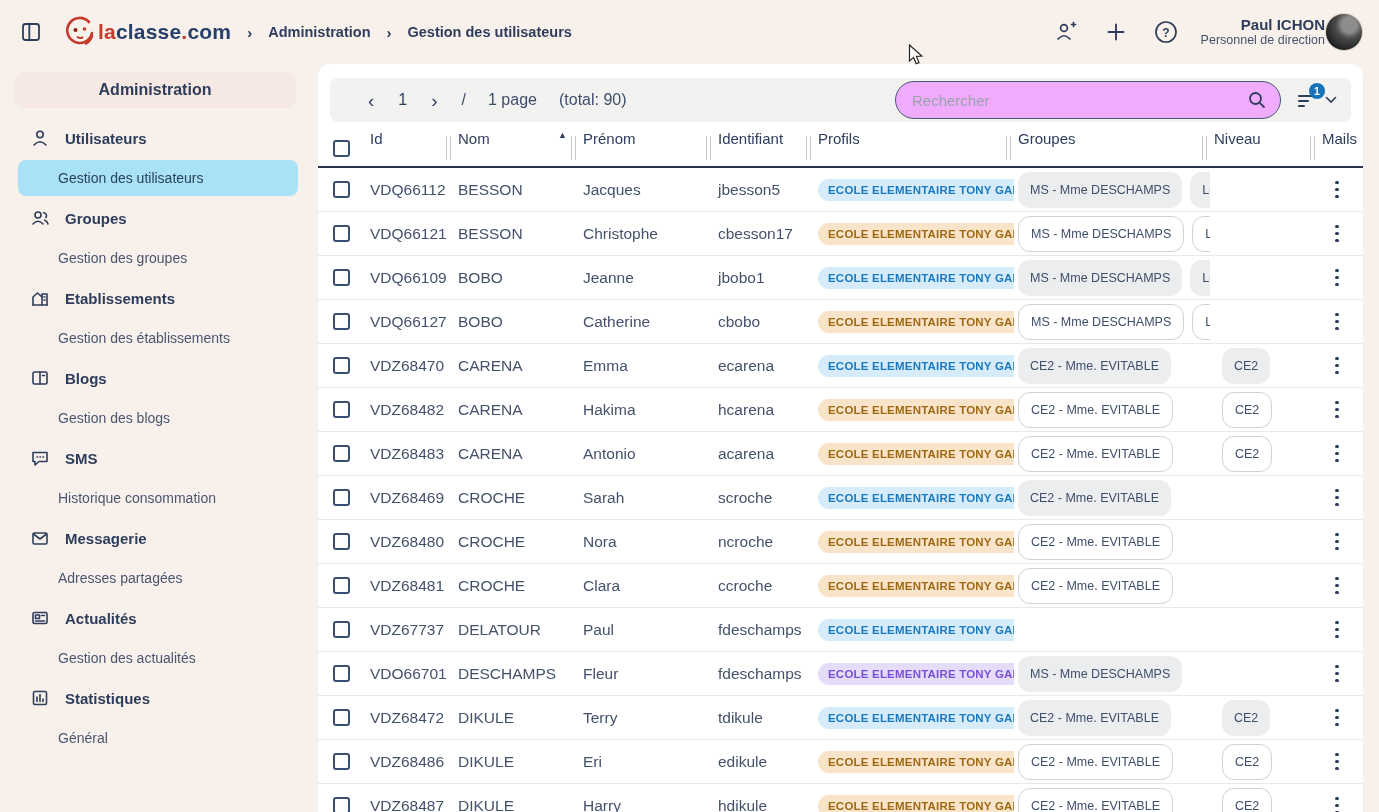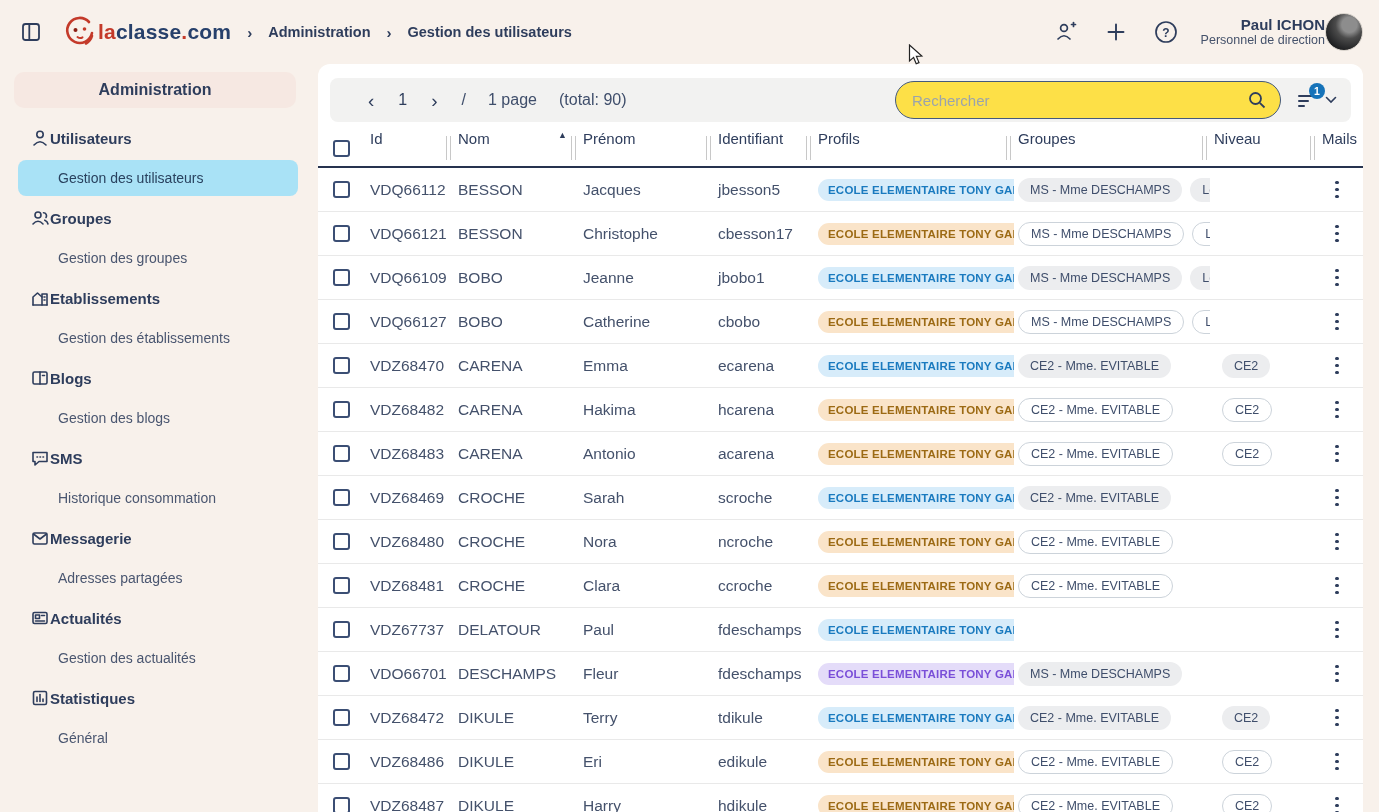--- a/index.html
+++ b/index.html
@@ -33,21 +33,21 @@
     background:radial-gradient(circle at 65% 30%, #8d8d8d 0 22%, #4b4b4b 40%, #1f2022 75%);
     border:1px solid #d8d2cb;
   }
   
   .sidebar { position:absolute; left:0; top:64px; width:318px; bottom:0; background:#f8f1eb; }
   .admin-box {
     margin:8px 22px 10px 14px; height:36px; background:#f6e8e2; border-radius:10px;
     display:flex; align-items:center; justify-content:center;
     font-size:16px; font-weight:bold; color:#2e3d5c;
   }
-  .nav-section { height:40px; display:flex; align-items:center; padding-left:30px; cursor:pointer; }
+  .nav-section { height:40px; display:flex; align-items:center; padding-left:30px; gap:15px; cursor:pointer; }
   .nav-section .lbl { font-size:15px; font-weight:bold; color:#2e3d5c; }
   .nav-item {
     height:36px; margin:2px 20px 2px 18px; border-radius:8px;
     display:flex; align-items:center; padding-left:40px;
     font-size:14px; color:#4a5670; cursor:pointer;
   }
   .nav-item.active { background:#a9e2f6; color:#29425f; }
   .sicon { width:20px; height:20px; flex:0 0 20px; }
   
   .main {
@@ -57,21 +57,21 @@
   .toolbar {
     margin:14px 12px 0 12px; height:44px; background:#f2f2f1; border-radius:8px;
     display:flex; align-items:center; padding:0 14px 0 36px;
   }
   .pager { display:flex; align-items:center; gap:22px; font-size:16px; color:#3f4e6b; }
   .pg-btn { font-size:19px; color:#2e3d5c; cursor:pointer; line-height:1; padding:0 2px; }
   .pg-num { font-size:16px; color:#2e3d5c; }
   .pager .plain { color:#3f4e6b; }
   .toolbar-right { margin-left:auto; display:flex; align-items:center; gap:16px; }
   .search-pill {
-    width:386px; height:38px; background:#fde047; border:1.5px solid #44597c; border-radius:19px;
+    width:386px; height:38px; background:#f0abfc; border:1.5px solid #44597c; border-radius:19px;
     display:flex; align-items:center; padding:0 12px 0 16px;
   }
   .search-pill input {
     flex:1; border:none; outline:none; font-size:15px; color:#2e3d5c; background:transparent;
     font-family:"Liberation Sans", sans-serif;
   }
   .search-pill input::placeholder { color:#9aa3ad; }
   .filter-wrap { display:flex; align-items:center; gap:6px; cursor:pointer; position:relative; }
   .filter-badge {
     position:absolute; top:-7px; left:12px; min-width:16px; height:16px; border-radius:8px;
@@ -104,21 +104,21 @@
   .pbadge {
     flex:0 0 auto; height:22px; border-radius:11px; padding:0 10px;
     font-size:11.5px; font-weight:bold; letter-spacing:.2px;
     display:flex; align-items:center; white-space:nowrap;
   }
   .pbadge.cut { border-radius:11px 0 0 11px; padding-right:22px; }
   .b-student { background:#d7ecfa; color:#1a7abf; }
   .b-parent  { background:#fae4c9; color:#9c6a14; }
   .b-teacher { background:#e4dcf9; color:#7a4fd8; }
   .gbadge {
-    flex:0 0 auto; height:24px; border-radius:12px; padding:0 12px;
+    flex:0 0 auto; height:36px; border-radius:12px; padding:0 12px;
     font-size:12.5px; color:#3f4e6b; display:flex; align-items:center; white-space:nowrap;
   }
   .g-filled { background:#ecedef; }
   .g-outline { background:#fff; border:1px solid #ccd3da; }
   .gbadge.cut { border-radius:12px 0 0 12px; padding-right:24px; }
   .niveau-cell { padding-left:12px; display:flex; align-items:center; overflow:hidden; }
   .actions-cell { display:flex; align-items:center; padding-left:13px; }
   .kebab { display:flex; flex-direction:column; gap:3.5px; cursor:pointer; padding:4px; }
   .kebab i { width:3.5px; height:3.5px; border-radius:50%; background:#2e3d5c; }
   

